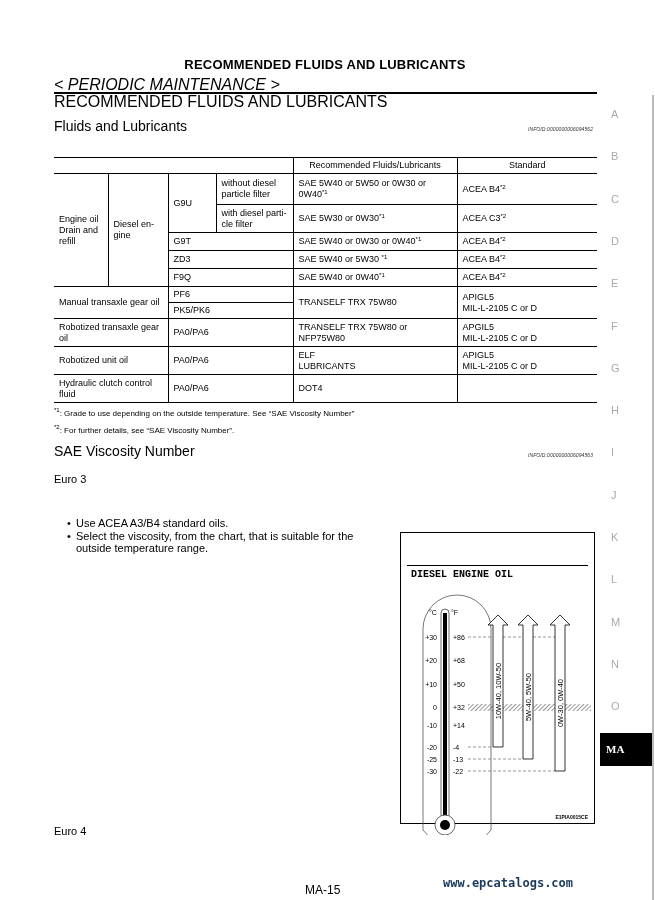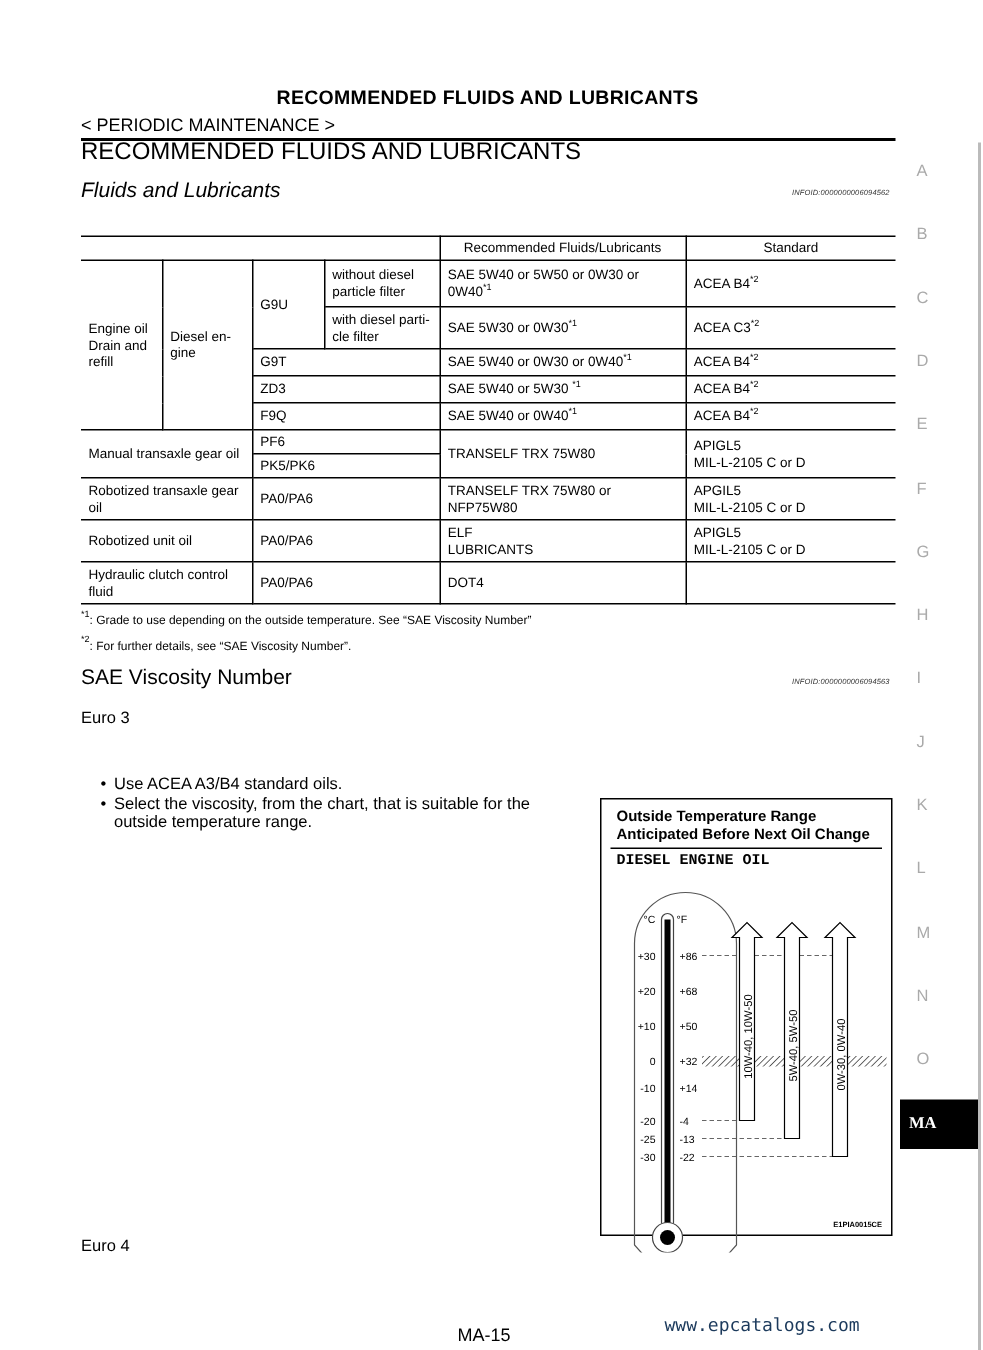--- a/index.html
+++ b/index.html
@@ -1,20 +1,20 @@
 <!DOCTYPE html>
 <html><head>
 <meta charset="utf-8">
 <style>
   html, body { margin: 0; padding: 0; background: #ffffff; }
   body { width: 655px; height: 900px; position: relative; overflow: hidden;
          font-family: "Liberation Sans", sans-serif; color: #000; }
   .abs { position: absolute; }
   .top-title { left: 0; width: 650px; top: 57px; text-align: center; font-weight: bold; font-size: 13px; letter-spacing: 0.2px; }
-  .breadcrumb { left: 54px; top: 76px; font-size: 12px; }
+  .breadcrumb { left: 54px; top: 76px; font-size: 16px; font-style: italic; }
   .rule { left: 54px; top: 92px; width: 543px; height: 2px; background: #000; }
   .sec-title { left: 54px; top: 93px; font-size: 16px; }
   .h2 { left: 54px; font-size: 14px; }
   .infoid { font-size: 5px; color: #333; letter-spacing: 0.1px; font-style: italic; }
   table.fluids { position: absolute; left: 54px; top: 157px; width: 543px; border-collapse: collapse; font-size: 9px; }
   table.fluids td { border: 1px solid #000; padding: 2px 5px; vertical-align: middle; line-height: 11px; }
   table.fluids tr.head td { text-align: center; }
   table.fluids tr.head td.blank { border-left: none; }
   table.fluids td.first { border-left: none; }
   table.fluids td.last { border-right: none; }
@@ -30,31 +30,31 @@
   .figbox { left: 400px; top: 532px; width: 193px; height: 290px; border: 1px solid #000; }
   .fig-h { position: absolute; left: 10px; top: 6px; font-size: 10px; font-weight: bold; line-height: 12px; }
   .fig-line { position: absolute; left: 6px; top: 32px; width: 181px; height: 1px; background: #000; }
   .fig-sub { position: absolute; left: 10px; top: 36px; font-size: 10px; font-weight: bold; font-family: Liberation Mono, monospace; }
   .fig-code { position: absolute; right: 6px; bottom: 3px; font-size: 5px; font-weight: bold; }
   .tabs { left: 597px; top: 95px; width: 58px; height: 805px; }
   .tabline { position: absolute; left: 55px; top: 0; width: 2px; height: 805px; background: #bbb; }
   .tab { position: absolute; left: 14px; font-size: 11px; color: #aaa; }
   .tab-active { position: absolute; left: 3px; width: 52px; height: 33px; background: #000; color: #fff; font-weight: bold; font-size: 11px; padding-left: 6px; box-sizing: border-box; line-height: 33px; font-family: Liberation Serif, serif; }
   .pagenum { left: 305px; top: 883px; font-size: 12px; }
-  .watermark { left: 443px; top: 876px; font-family: "DejaVu Sans Mono", monospace; font-weight: normal; font-size: 12px; color: #1c3a5c; }
+  .watermark { left: 443px; top: 876px; font-family: "DejaVu Sans Mono", monospace; font-weight: bold; font-size: 12px; color: #1c3a5c; }
 </style>
 </head>
 <body>
 
 <div class="abs top-title">RECOMMENDED FLUIDS AND LUBRICANTS</div>
 <div class="abs breadcrumb">&lt; PERIODIC MAINTENANCE &gt;</div>
 <div class="abs rule"></div>
 <div class="abs sec-title">RECOMMENDED FLUIDS AND LUBRICANTS</div>
 
-<div class="abs h2" style="top:118px;font-style:italic;">Fluids and Lubricants</div>
+<div class="abs h2" style="top:118px;">Fluids and Lubricants</div>
 <div class="abs infoid" style="left:528px; top:126px;">INFOID:0000000006094562</div>
 
 <table class="fluids">
   <colgroup>
     <col style="width:54px">
       <col style="width:60px">
       <col style="width:48px">
       <col style="width:77px">
       <col style="width:164px">
       <col style="width:140px">
@@ -140,24 +140,20 @@
 <div class="abs euro" style="top:473px;">Euro 3</div>
 
 <div class="abs diesel">
   <ul>
     <li>Use ACEA A3/B4 standard oils.</li>
     <li>Select the viscosity, from the chart, that is suitable for the outside temperature range.</li>
   </ul>
 </div>
 
 <div class="abs figbox">
-  <div class="fig-h">
-    <div>Outside Temperature Range</div>
-    <div>Anticipated Before Next Oil Change</div>
-  </div>
   <div class="fig-line"></div>
   <div class="fig-sub">DIESEL ENGINE OIL</div>
   <svg id="chart" width="193" height="250" style="position:absolute; left:0; top:52px;">
       <path d="M 22 170 L 22 44 A 34 34 0 0 1 90 44 L 90 245 L 72 265 L 40 265 L 22 245 Z" fill="none" stroke="#555" stroke-width="0.8"></path>
       <text x="28" y="30" font-size="7" font-family="Liberation Sans, sans-serif">°C</text>
       <text x="50" y="30" font-size="7" font-family="Liberation Sans, sans-serif">°F</text>
       <rect x="40" y="24" width="8" height="210" rx="4" fill="#fff" stroke="#444" stroke-width="0.8"></rect>
       <rect x="42" y="28" width="4" height="206" fill="#000"></rect>
       <circle cx="44" cy="240" r="10" fill="#fff" stroke="#444" stroke-width="0.8"></circle>
       <circle cx="44" cy="240" r="5" fill="#000"></circle>

